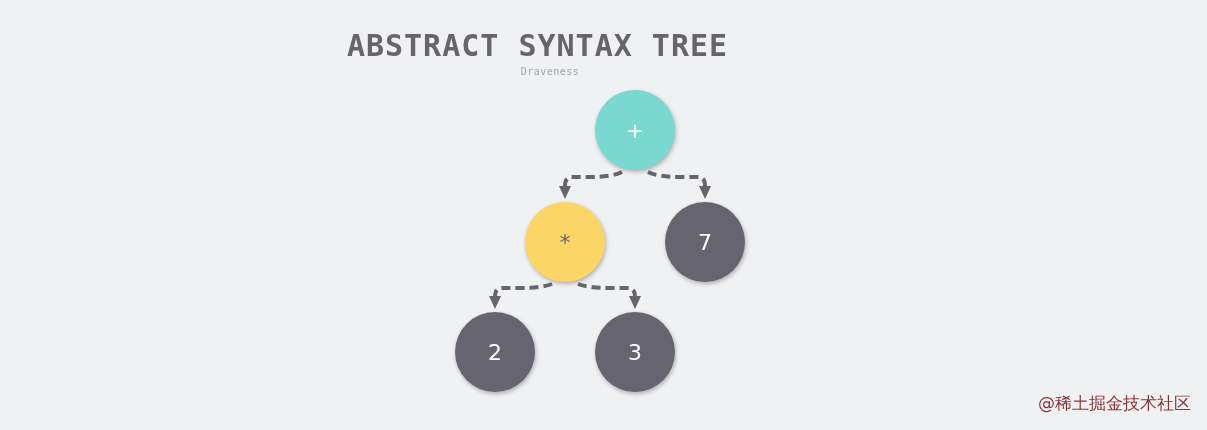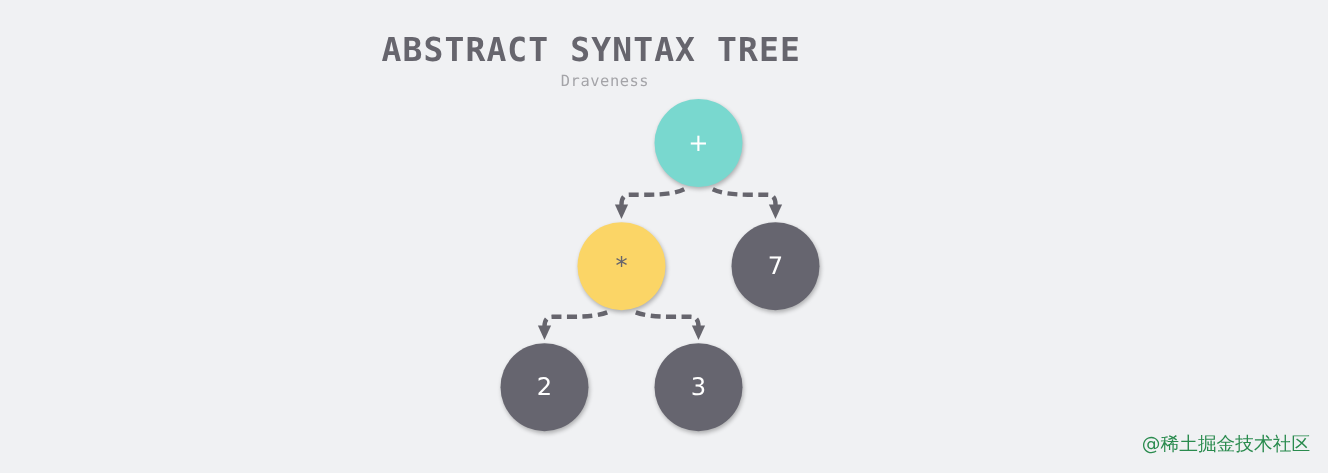--- a/index.html
+++ b/index.html
@@ -13,33 +13,33 @@
     position: absolute; left: 0; width: 1075px; top: 28px;
     text-align: center;
     font-family: "DejaVu Sans Mono", monospace;
     font-weight: bold; font-size: 30px; letter-spacing: 1px;
     color: #66656d;
   }
   .subtitle {
     position: absolute; left: 0; width: 1100px; top: 66px;
     text-align: center;
     font-family: "DejaVu Sans Mono", monospace;
-    font-size: 14px; color: #a4a4a8; letter-spacing: 0.5px;
+    font-size: 10px; color: #a4a4a8; letter-spacing: 0.5px;
   }
   .node {
     position: absolute; width: 80px; height: 80px; border-radius: 50%;
     display: flex; align-items: center; justify-content: center;
     font-family: "DejaVu Sans", sans-serif; font-size: 22px;
     box-shadow: 1px 2px 4px rgba(0,0,0,0.28);
   }
   .edges { position: absolute; left: 0; top: 0; }
   .watermark {
     position: absolute; right: 16px; top: 392px;
     font-family: "DejaVu Sans", sans-serif;
-    font-size: 17px; color: #15803d; opacity: 0.9;
+    font-size: 17px; color: #7f1d1d; opacity: 0.9;
   }
 </style>
 </head>
 <body>
 
 <div class="title">ABSTRACT SYNTAX TREE</div>
 <div class="subtitle">Draveness</div>
 
 <svg class="edges" width="1207" height="430">
   <defs>

